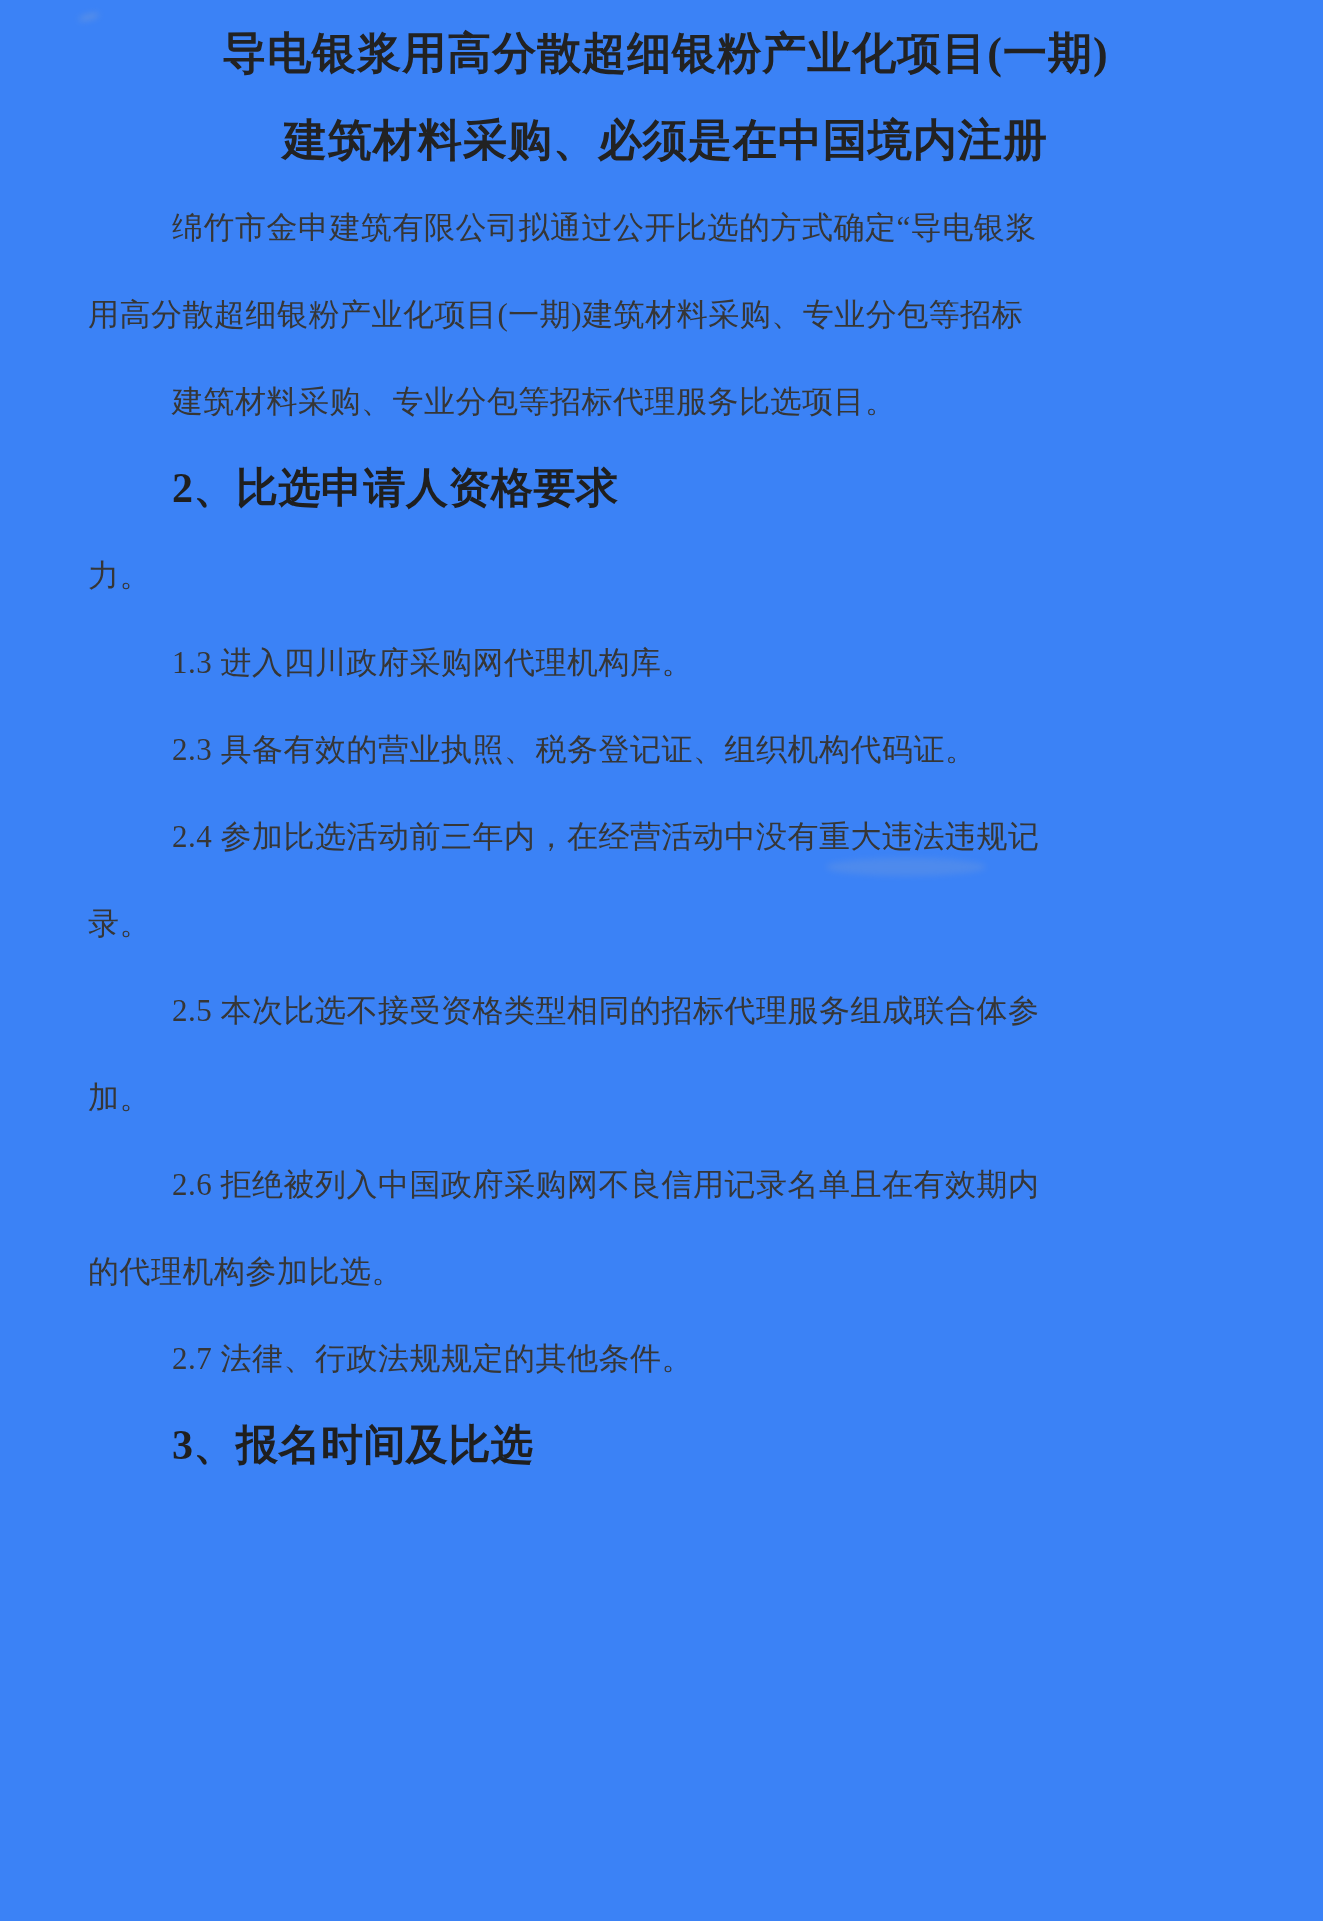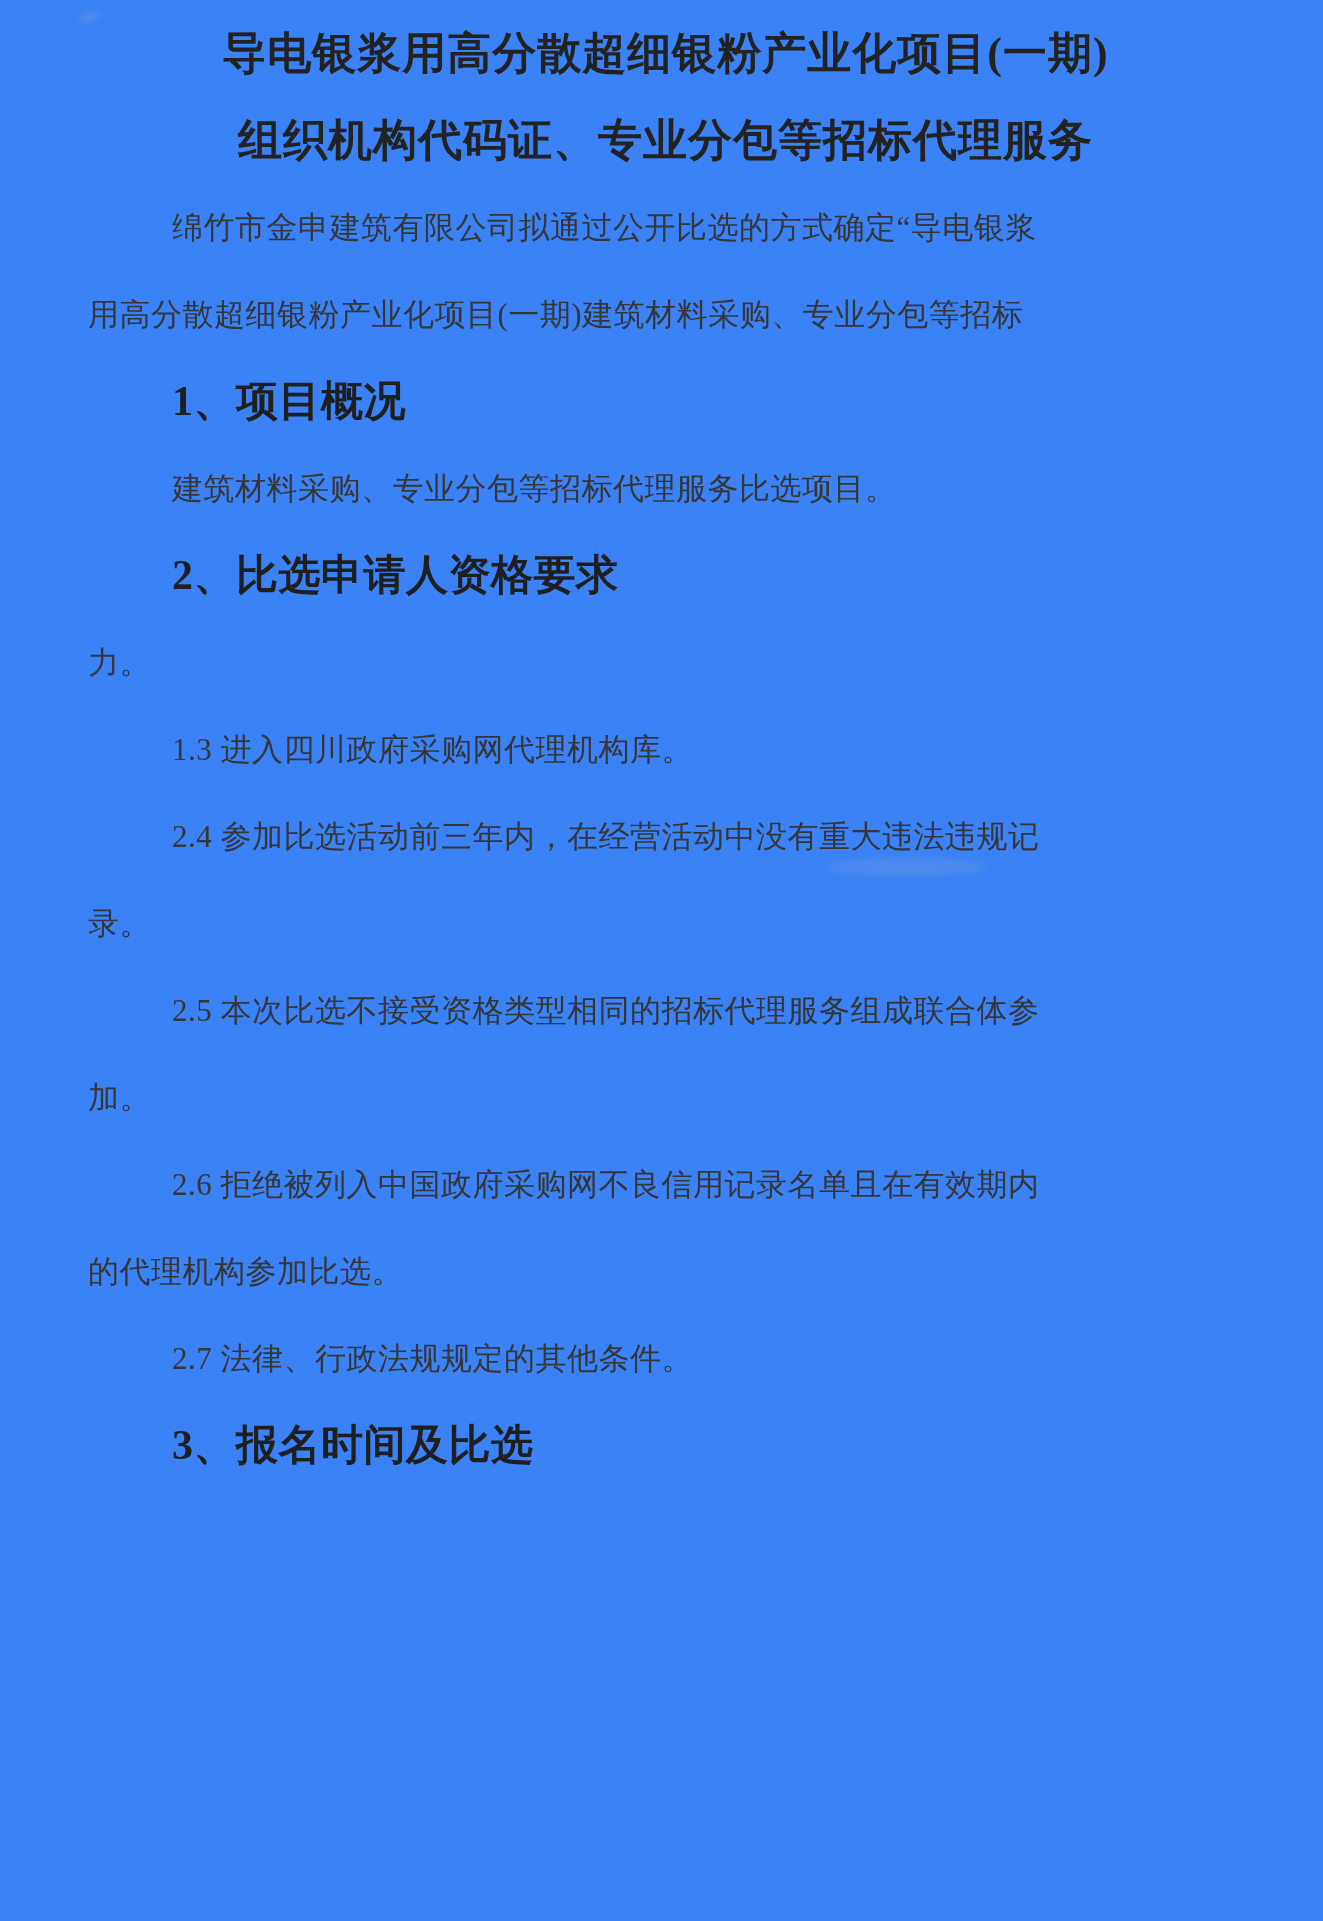--- a/index.html
+++ b/index.html
@@ -72,28 +72,28 @@
   }
 </style>
 </head>
 <body>
 
 <div class="page">
   <div class="artifact artifact-corner"></div>
   <div class="artifact artifact-mid"></div>
   <div class="content" id="doc-lines">
       <div class="line title">导电银浆用高分散超细银粉产业化项目(一期)</div>
-      <div class="line title">组织机构代码证、专业分包等招标代理服务</div>
+      <div class="line title">建筑材料采购、必须是在中国境内注册</div>
       <div class="line indent">绵竹市金申建筑有限公司拟通过公开比选的方式确定“导电银浆</div>
       <div class="line flush">用高分散超细银粉产业化项目(一期)建筑材料采购、专业分包等招标</div>
-      <div class="line heading">1、项目概况</div>
       <div class="line indent">建筑材料采购、专业分包等招标代理服务比选项目。</div>
       <div class="line heading">2、比选申请人资格要求</div>
       <div class="line flush">力。</div>
       <div class="line indent">1.3 进入四川政府采购网代理机构库。</div>
+      <div class="line indent">2.3 具备有效的营业执照、税务登记证、组织机构代码证。</div>
       <div class="line indent">2.4 参加比选活动前三年内，在经营活动中没有重大违法违规记</div>
       <div class="line flush">录。</div>
       <div class="line indent">2.5 本次比选不接受资格类型相同的招标代理服务组成联合体参</div>
       <div class="line flush">加。</div>
       <div class="line indent">2.6 拒绝被列入中国政府采购网不良信用记录名单且在有效期内</div>
       <div class="line flush">的代理机构参加比选。</div>
       <div class="line indent">2.7 法律、行政法规规定的其他条件。</div>
       <div class="line heading">3、报名时间及比选</div>
     </div>
 </div>

